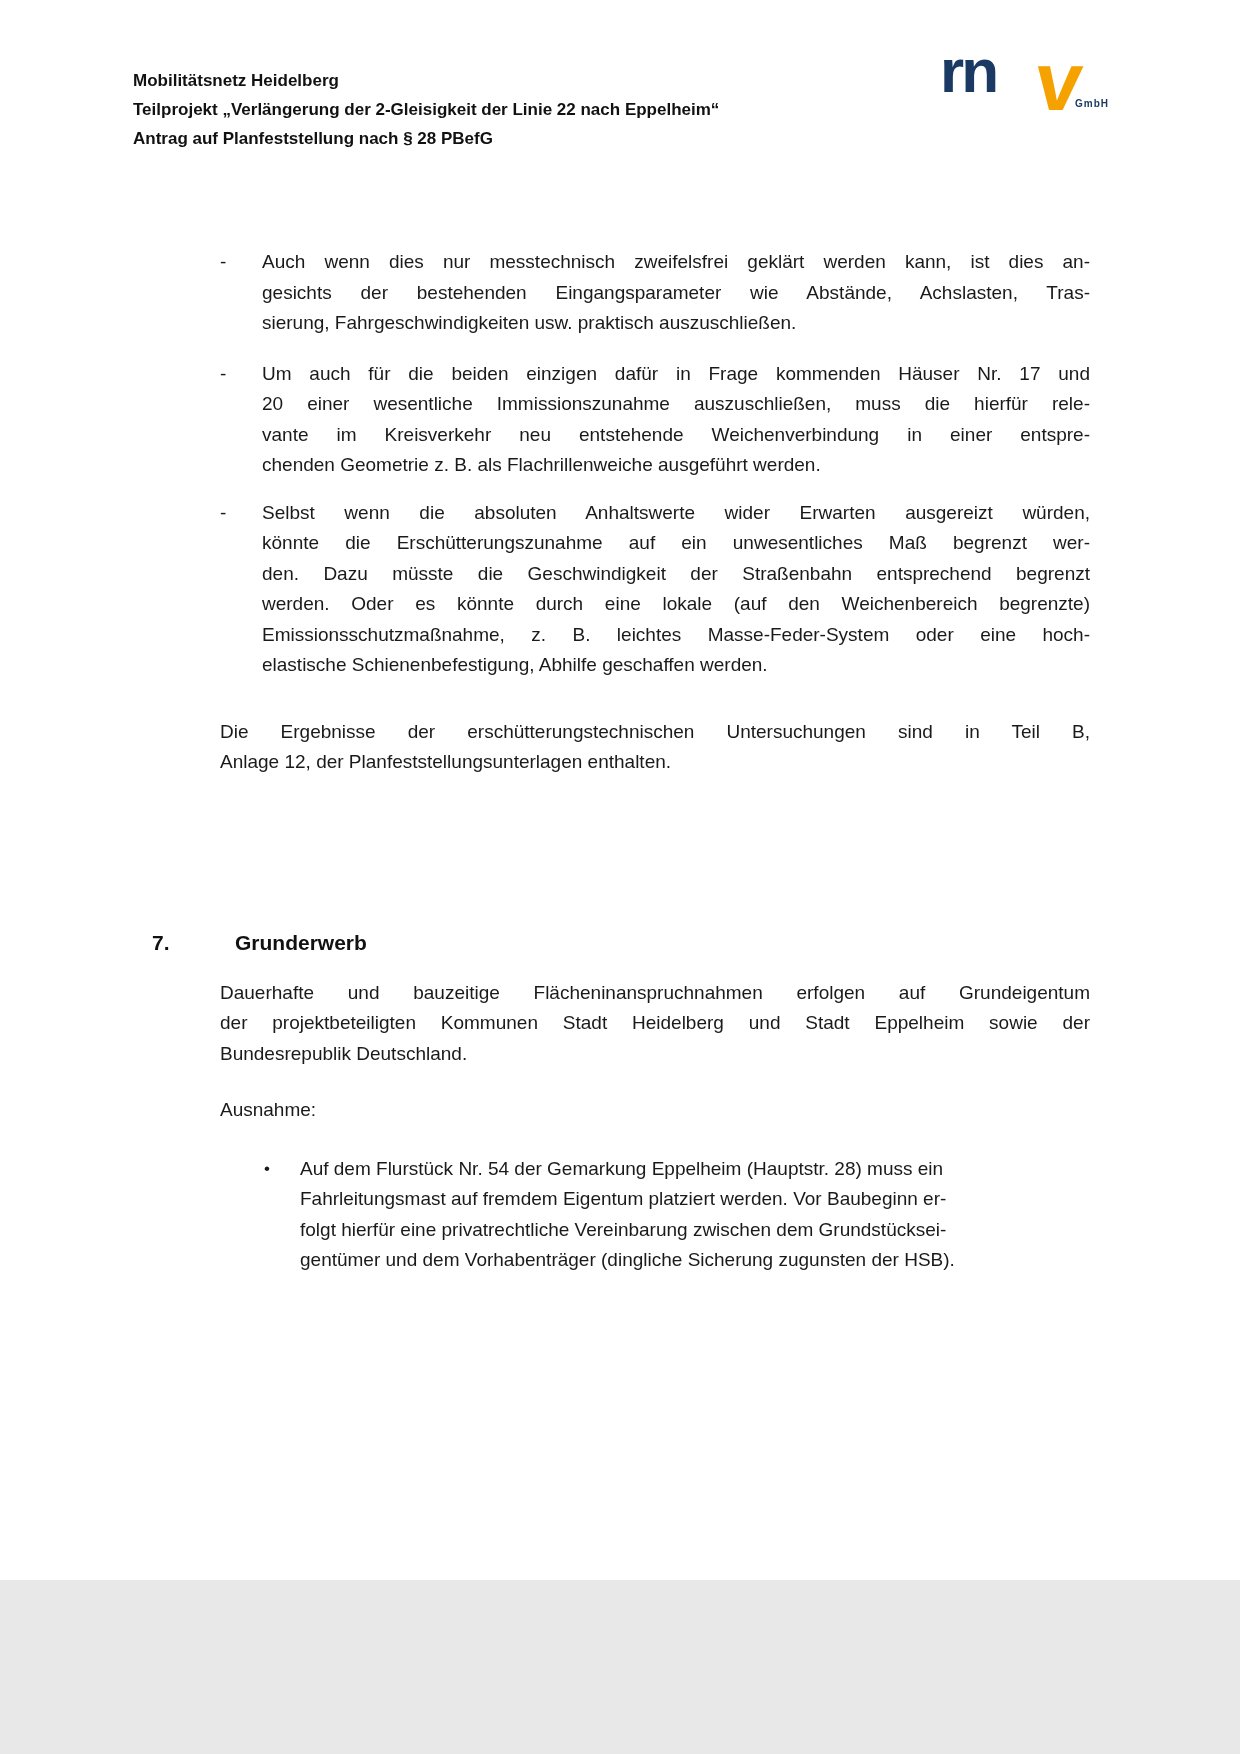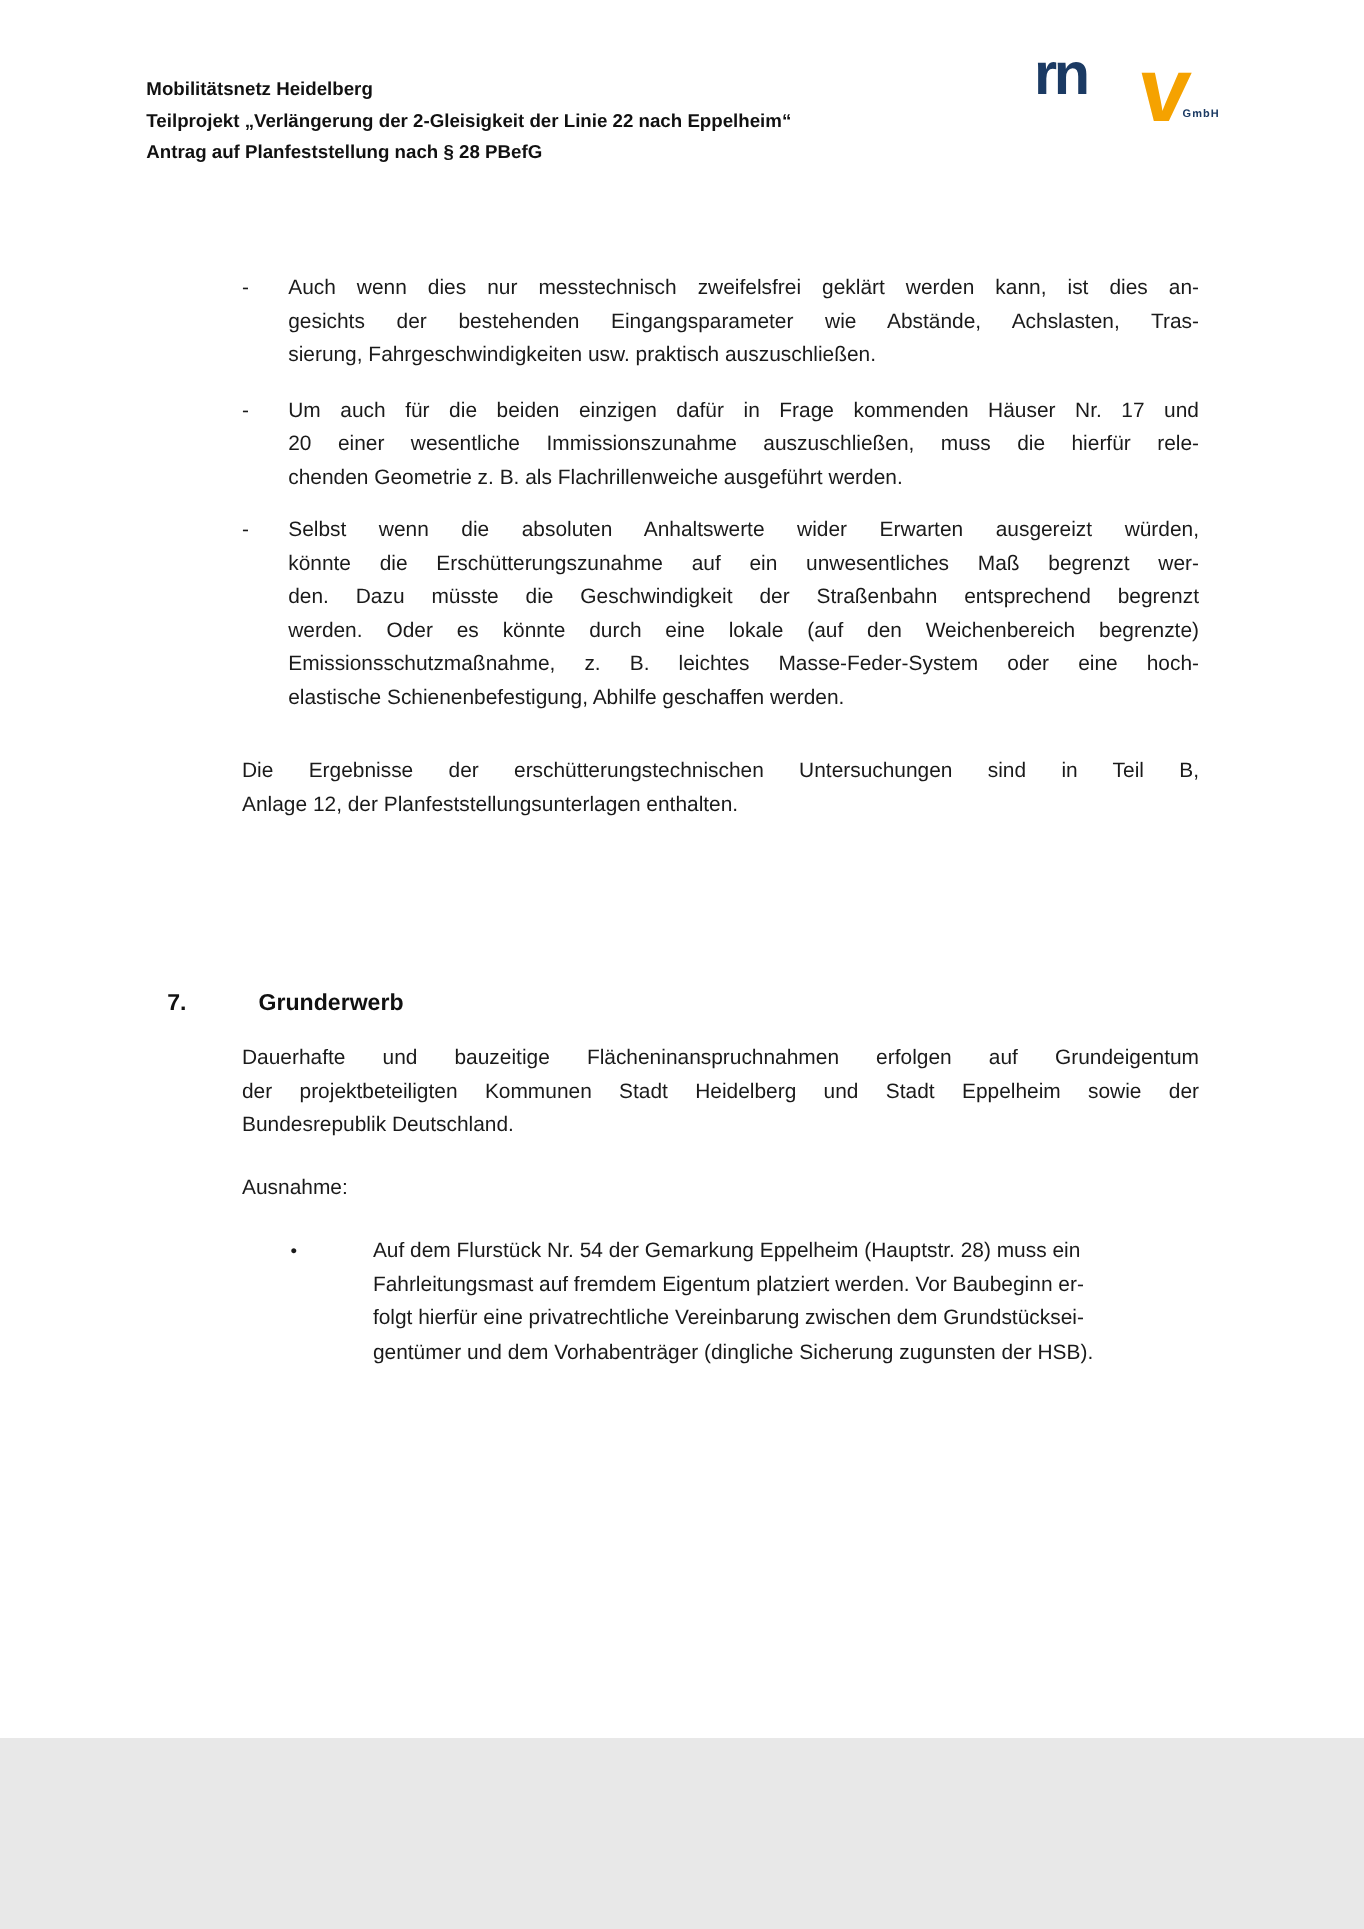--- a/index.html
+++ b/index.html
@@ -17,21 +17,21 @@
     position:absolute;left:133px;top:66px;
     font-size:17px;font-weight:bold;line-height:29px;color:#111;
   }
   
   .logo{
     position:absolute;left:940px;top:40px;width:160px;height:80px;
     font-weight:bold;line-height:1;
   }
   .logo .rn{
     position:absolute;left:0;top:0;
-    font-size:54px;letter-spacing:-3px;
+    font-size:62px;letter-spacing:-3px;
   }
   .logo .vee{
     position:absolute;left:96px;top:0;
     font-size:83px;display:inline-block;transform:skewX(-6deg);
   }
   .logo .suffix{
     position:absolute;left:135px;top:59px;
     font-size:10px;letter-spacing:1px;font-weight:bold;
   }
   
@@ -47,21 +47,21 @@
   .p-results{margin-top:36px;}
   .section-heading{
     margin-top:150px;display:flex;margin-left:-68px;
     font-size:21px;font-weight:bold;line-height:30px;color:#111;
   }
   .section-heading .num{width:83px;flex:0 0 83px;}
   .p-grund{margin-top:20px;}
   .p-ausnahme{margin-top:26px;}
   .dot-item{display:flex;margin-top:28px;padding-left:44px;}
   .dot-item .marker{width:36px;flex:0 0 36px;font-size:17px;}
-  .dot-item .btxt{flex:1;margin-left:39px;}
+  .dot-item .btxt{flex:1;}
   
   .justify .jline{text-align:justify;text-align-last:justify;}
   .justify .jline-last{text-align-last:left;}
   .align-left .jline{text-align:left;text-align-last:left;}
   
   .footer{
     position:absolute;left:0;top:1638px;width:1186px;
     text-align:right;font-size:18px;line-height:24px;
   }
 </style>
@@ -91,20 +91,21 @@
           <div class="jline">gesichts der bestehenden Eingangsparameter wie Abstände, Achslasten, Tras-</div>
           <div class="jline jline-last">sierung, Fahrgeschwindigkeiten usw. praktisch auszuschließen.</div>
         </div>
     </div>
 
     <div class="dash-item b2">
       <span class="marker">-</span>
       <div class="btxt justify">
           <div class="jline">Um auch für die beiden einzigen dafür in Frage kommenden Häuser Nr. 17 und</div>
           <div class="jline">20 einer wesentliche Immissionszunahme auszuschließen, muss die hierfür rele-</div>
+          <div class="jline">vante im Kreisverkehr neu entstehende Weichenverbindung in einer entspre-</div>
           <div class="jline jline-last">chenden Geometrie z. B. als Flachrillenweiche ausgeführt werden.</div>
         </div>
     </div>
 
     <div class="dash-item b3">
       <span class="marker">-</span>
       <div class="btxt justify">
           <div class="jline">Selbst wenn die absoluten Anhaltswerte wider Erwarten ausgereizt würden,</div>
           <div class="jline">könnte die Erschütterungszunahme auf ein unwesentliches Maß begrenzt wer-</div>
           <div class="jline">den. Dazu müsste die Geschwindigkeit der Straßenbahn entsprechend begrenzt</div>

